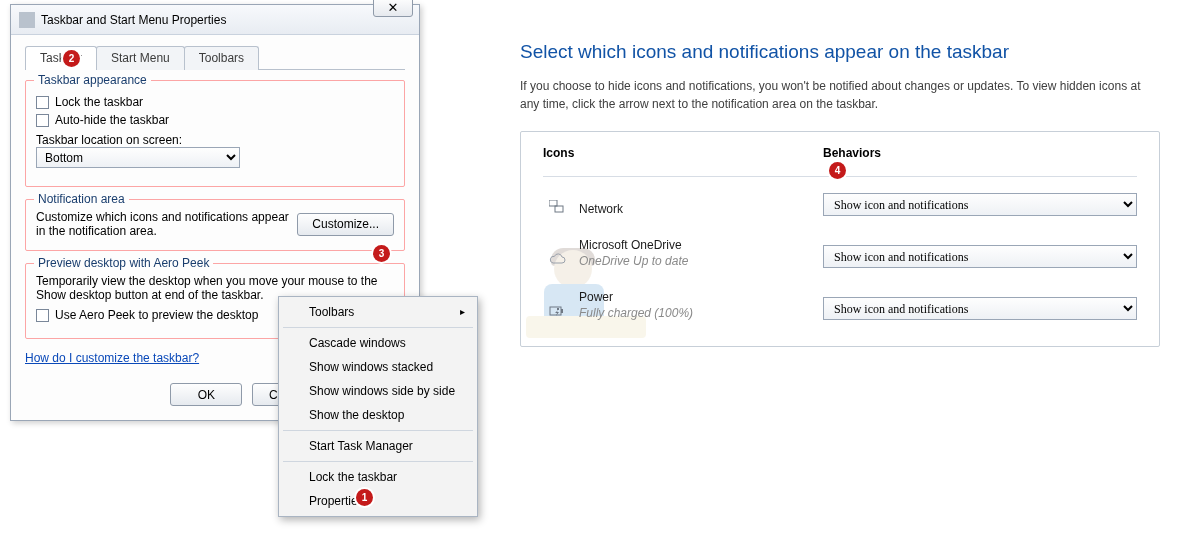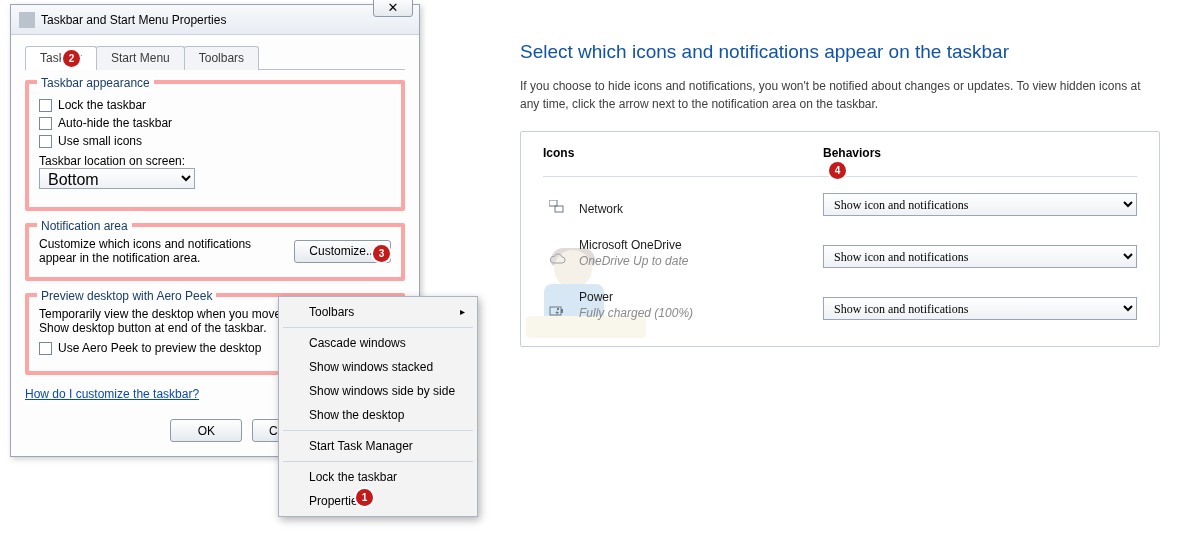--- a/index.html
+++ b/index.html
@@ -14,29 +14,29 @@
   .titlebar .app-icon { width:16px; height:16px; background:#b9c2cd; margin-right:6px; }
   .titlebar .title { flex:1; }
   .titlebar .close { width:40px; height:20px; border:1px solid #8f9aa9; border-radius:3px; background:linear-gradient(#fefefe,#e6e9ee); position:absolute; right:6px; top:-8px; display:flex;align-items:center;justify-content:center;font-size:13px;}
   .dlg-body { padding: 10px 14px 14px; }
 
   
   .tabs { display:flex; border-bottom:1px solid #b8c1cd; margin-bottom:10px; }
   .tab { padding:4px 14px 5px; border:1px solid #b8c1cd; border-bottom:none; margin-right:-1px; background:#f2f4f7; position:relative; top:1px; border-radius:3px 3px 0 0; color:#3b3b3b;}
   .tab.active { background:#fff; z-index:2; }
 
-  .group { border:4px solid #fca5a5; border-radius:2px; padding:10px 10px 12px; margin-bottom:12px; position:relative; }
+  .group { border:1px solid #fca5a5; border-radius:2px; padding:10px 10px 12px; margin-bottom:12px; position:relative; }
   .group-title { position:absolute; top:-8px; left:8px; background:#fdfdfd; padding:0 4px; color:#1a3e6e; }
 
   .chk { display:flex; align-items:center; margin:4px 0; }
   .chk .box { width:13px; height:13px; border:1px solid #7a8799; margin-right:6px; background:#fff; }
 
   .row { display:flex; align-items:flex-start; margin:6px 0;flex-direction:column; }
   .row .lbl { width:170px; }
-  select.win { height:21px; border:1px solid #9aa6b6; background:linear-gradient(#fefefe,#eef1f5); font-family:inherit; font-size:16px; padding:1px 4px; width:156px; }
+  select.win { height:21px; border:1px solid #9aa6b6; background:linear-gradient(#fefefe,#eef1f5); font-family:inherit; font-size:12px; padding:1px 4px; width:204px; }
   button.win { height:23px; border:1px solid #8f9aa9; background:linear-gradient(#fefefe,#e6eaef); font-family:inherit; font-size:12px; padding:2px 14px; border-radius:3px; }
 
   .link { color:#0a49b9; text-decoration:underline; }
 
   .btnrow { text-align:right; padding-top:4px; }
   .btnrow button { margin-left:6px; min-width:72px; }
 
   
   .ctxmenu {
     position:absolute; left:278px; top:296px; width:200px;
@@ -106,24 +106,20 @@
     <div class="group">
       <div class="group-title">Taskbar appearance</div>
       <div class="chk">
           <div class="box"></div>
           <span>Lock the taskbar</span>
         </div>
       <div class="chk">
           <div class="box"></div>
           <span>Auto-hide the taskbar</span>
         </div>
-      <div class="chk">
-          <div class="box"></div>
-          <span>Use small icons</span>
-        </div>
       <div class="row">
         <div class="lbl">Taskbar location on screen:</div>
         <select class="win">
           <option>Bottom</option>
         </select>
       </div>
     </div>
 
     <div class="group">
       <div class="group-title">Notification area</div>

